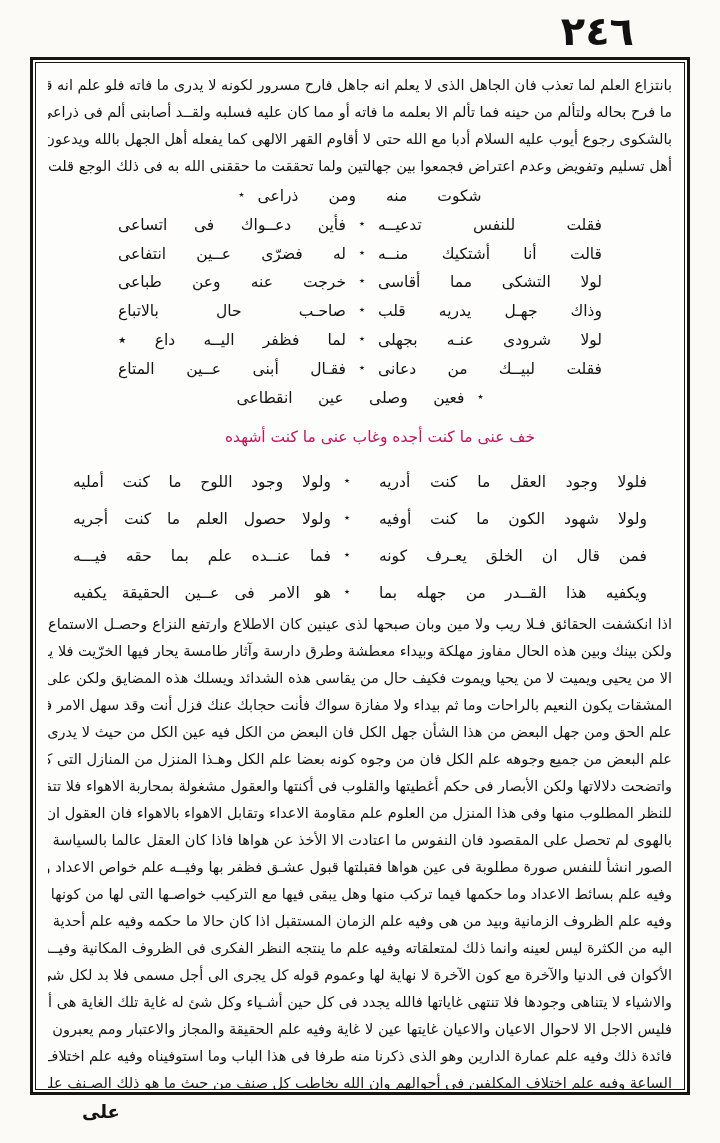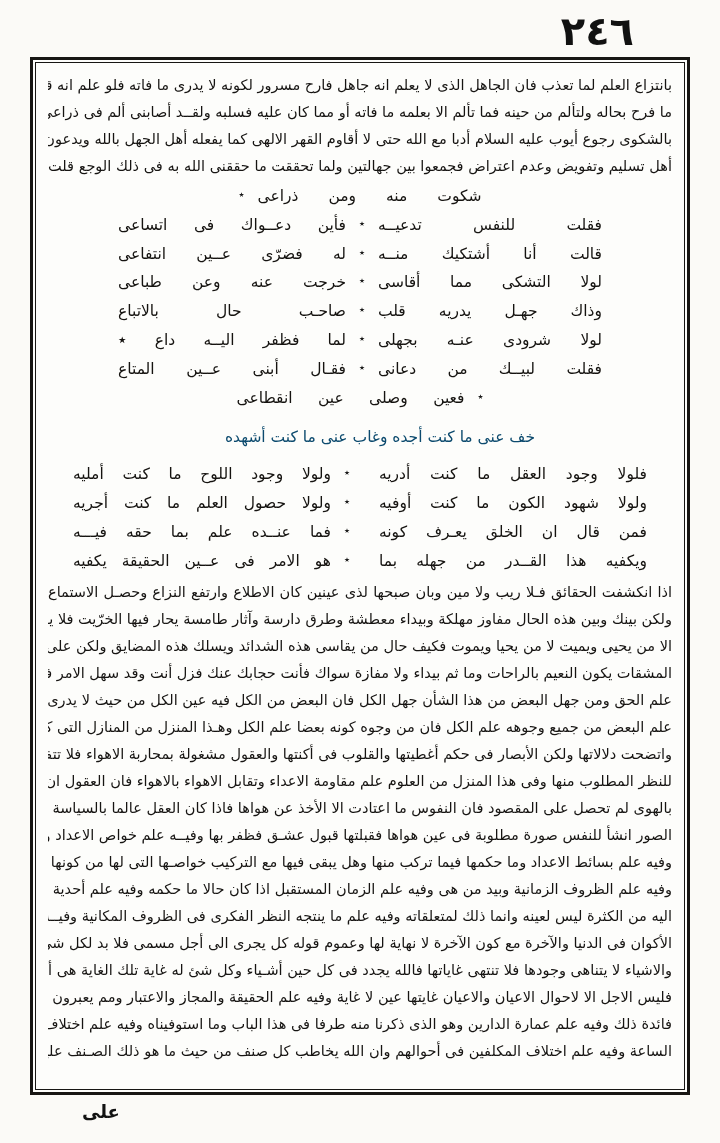--- a/index.html
+++ b/index.html
@@ -39,25 +39,25 @@
     line-height:27.8px;gap:13px;
   }
   .hemistich{
     font-size:15.5px;
     text-align:justify;text-align-last:justify;-moz-text-align-last:justify;
     white-space:nowrap;color:#151310;
   }
   .p1r{width:224px;}
   .p1l{width:228px;}
   .p2r{width:268px;margin-left:16px;}
-  .p2l{width:258px;}
+  .p2l{width:258px;margin-top:8px;}
   .star{font-size:11px;color:#1a1a1a;position:relative;top:-3px;flex:0 0 auto;}
   .interlude{
     font-size:15.5px;line-height:28px;text-align:center;
-    color:#0c4a6e;margin:10px 0;
+    color:#be185d;margin:10px 0;
     padding-left:40px;
   }
   .catchword{
     position:absolute;left:82px;top:1101px;
     font-size:18px;font-weight:bold;color:#121212;
     direction:rtl;
     text-align:center;
   }
 </style>
 </head>

